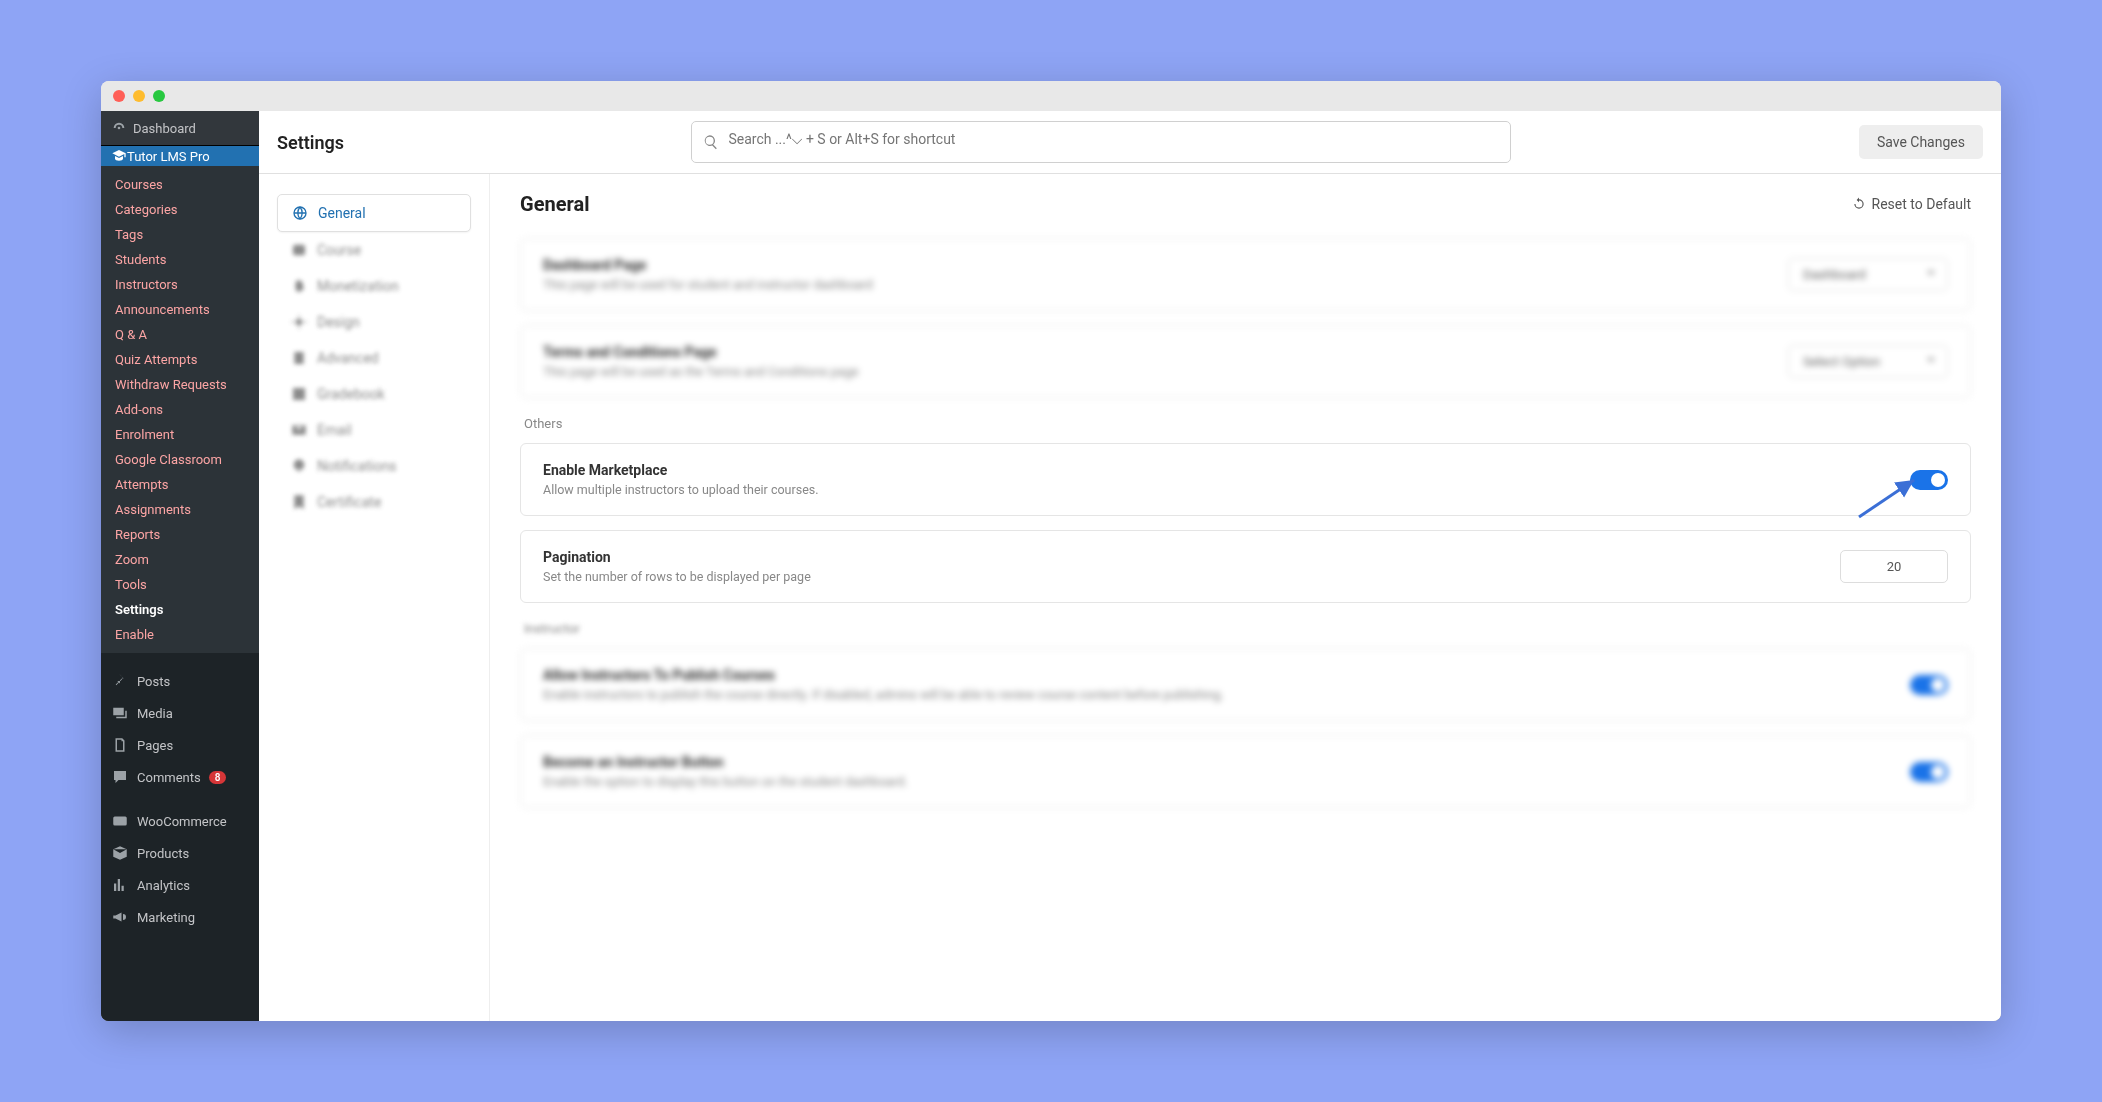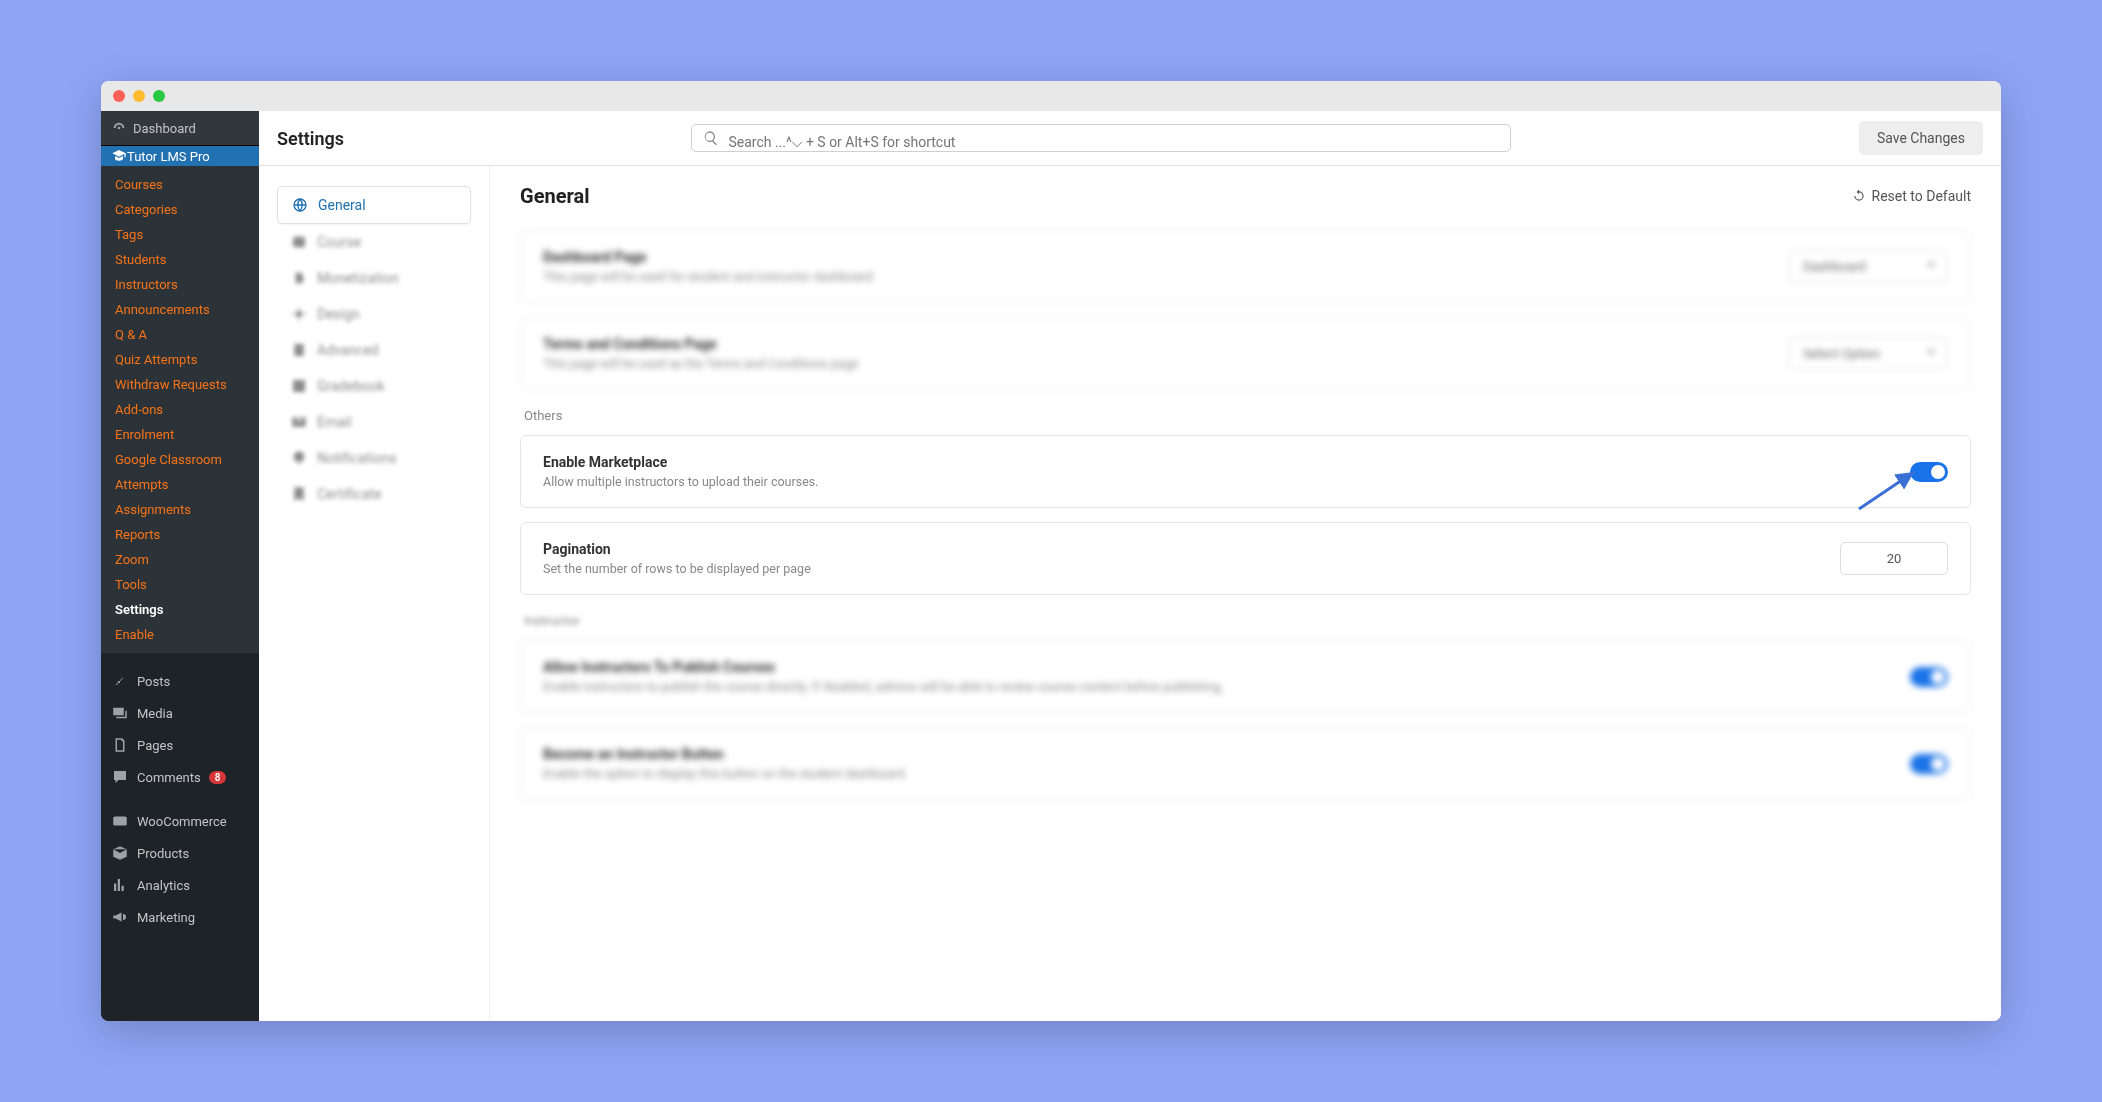--- a/index.html
+++ b/index.html
@@ -9,32 +9,32 @@
 .tl-dot { width:12px; height:12px; border-radius:50%; }
 .tl-red{background:#ff5f57;} .tl-yel{background:#febc2e;} .tl-grn{background:#28c840;}
 .app { flex:1; display:flex; background:#1d2327; overflow:hidden; }
 .sidebar { width:158px; background:#1d2327; color:#c3c4c7; font-size:13px; display:flex; flex-direction:column; }
 .sb-top { background:#32373c; display:flex; align-items:center; gap:6px; padding:9px 10px; border-bottom:1px solid #000; }
 .sb-top svg{width:16px;height:16px;fill:#9ca2a7;}
 .sb-active { background:#2271b1; color:#fff; display:flex; align-items:center; gap:0; padding:2px 10px; position:relative; }
 .sb-active svg{width:16px;height:16px;fill:#fff;}
 .sb-active::after{content:"";position:absolute;right:-8px;top:50%;transform:translateY(-50%);border:8px solid transparent;border-right-color:#fff;}
 .sb-sub { background:#2c3338; padding:6px 0; }
-.sb-sub a { display:block; padding:5px 14px; color:#f97316; font-size:13px; text-decoration:none; cursor:pointer; }
+.sb-sub a { display:block; padding:5px 14px; color:#fca5a5; font-size:13px; text-decoration:none; cursor:pointer; }
 .sb-sub a.cur{color:#fff;font-weight:600;}
 .sb-sep{height:12px;}
 .sb-main a{display:flex;align-items:center;gap:8px;padding:7px 10px;color:#c3c4c7;text-decoration:none;font-size:13px;cursor:pointer;}
 .sb-main svg{width:18px;height:18px;fill:#9ca2a7;}
 .badge{background:#d63638;color:#fff;border-radius:9px;font-size:10px;padding:1px 6px;font-weight:600;}
 .content{flex:1;background:#fff;display:flex;flex-direction:column;overflow:hidden;}
 .topbar{display:flex;align-items:center;padding:10px 18px;border-bottom:1px solid #e0e0e0;gap:16px;}
 .topbar h1{font-size:18px;font-weight:600;color:#222;}
 .search-wrap{flex:0 0 auto;margin-left:auto;margin-right:auto;width:820px;position:relative;}
 .search-wrap svg{position:absolute;left:12px;top:50%;transform:translateY(-50%);width:16px;height:16px;fill:#888;}
-.search-wrap input{width:100%;padding:9px 12px 1px 36px;border:1px solid #d0d0d0;border-radius:5px;font-size:14px;color:#555;}
+.search-wrap input{width:100%;padding:9px 12px 15px 36px;border:1px solid #d0d0d0;border-radius:5px;font-size:14px;color:#555;}
 .save-btn{background:#eee;border:none;padding:9px 18px;border-radius:5px;font-size:14px;color:#555;cursor:pointer;}
 .body{flex:1;display:flex;overflow:hidden;}
 .tabs{width:230px;padding:20px 18px;}
 .tab{display:flex;align-items:center;gap:10px;padding:10px 14px;border-radius:5px;font-size:14px;color:#777;cursor:pointer;}
 .tab.active{background:#fff;border:1px solid #e0e0e0;color:#2271b1;box-shadow:0 1px 2px rgba(0,0,0,.05);}
 .tab svg{width:16px;height:16px;fill:currentColor;}
 .tab.blur{filter:blur(2px);opacity:.85;}
 .main{flex:1;padding:18px 30px;overflow-y:auto;background:#fff;border-left:1px solid #eee;}
 .main-head{display:flex;align-items:center;justify-content:space-between;margin-bottom:22px;}
 .main-head h2{font-size:20px;font-weight:700;color:#222;}

